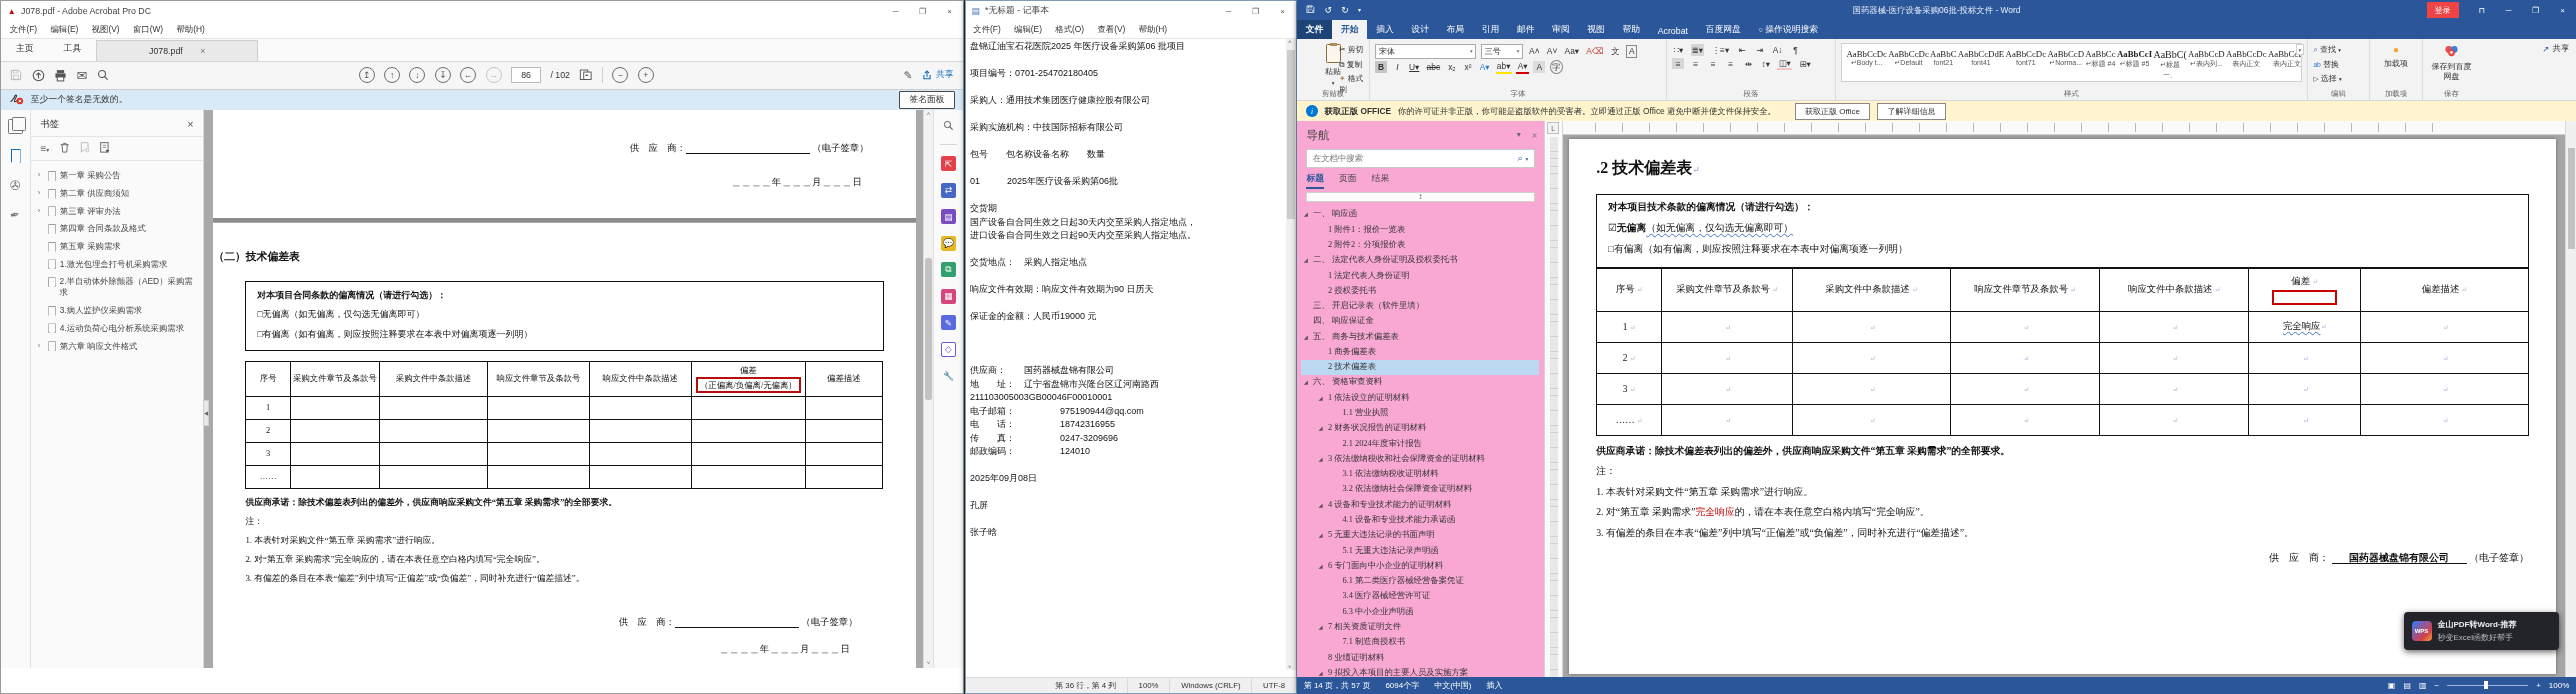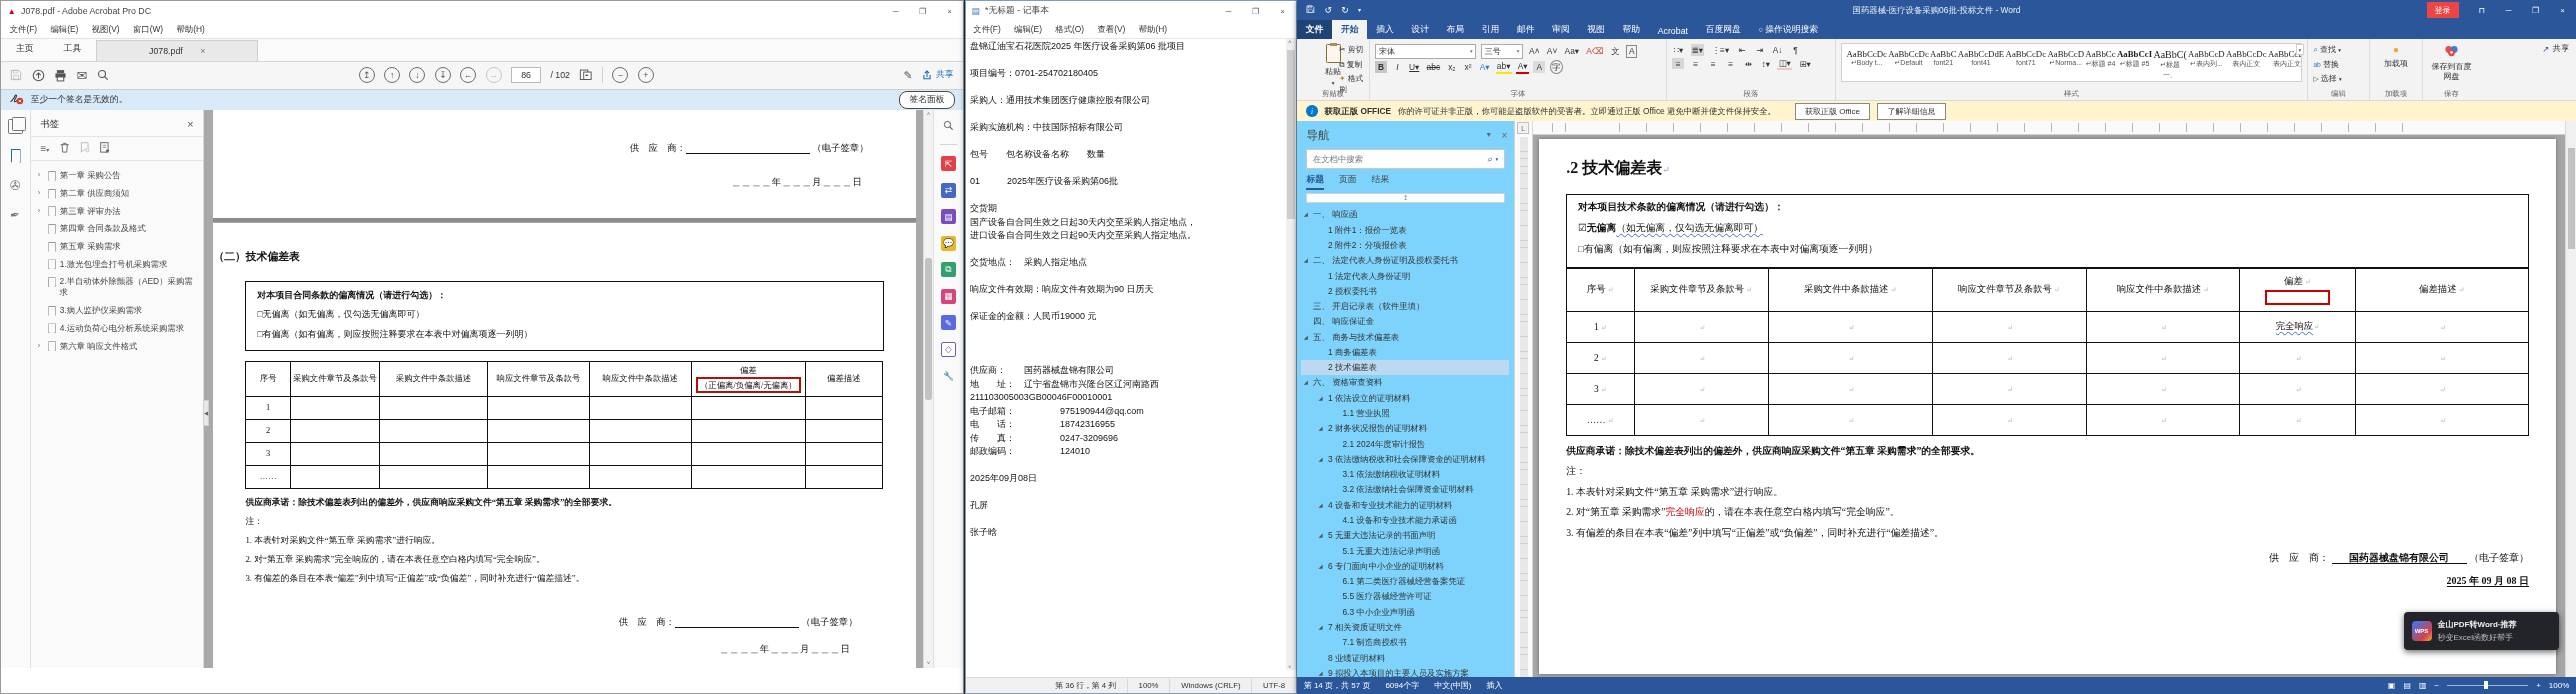--- a/index.html
+++ b/index.html
@@ -20,21 +20,21 @@
   .ac-menu { height:17.5px; border-bottom:0.7px solid #e3e3e3; padding-left:2.7px; background:#fff; display:flex; align-items:center; }
   .ac-tabs { height:23px; background:#fafafa; display:flex; align-items:flex-end; font-size:8.8px; color:#333; border-bottom:0.7px solid #d6d6d6; }
   .ac-tab { padding:5.4px 15px; }
   .ac-doctab { background:#e9e9e9; border:0.7px solid #cfcfcf; border-bottom:none; padding:4.7px 9.4px; display:flex; gap:17.5px; align-items:center; min-width:162px; justify-content:center; }
   .ac-tools { height:28px; background:#f6f6f6; border-bottom:0.7px solid #cfcfcf; display:flex; align-items:center; gap:9.4px; padding:0 9.4px; }
   .cir { width:16px; height:16px; border:1.1px solid #6e6e6e; border-radius:50%; display:flex; align-items:center; justify-content:center; font-size:8.8px; color:#555; }
   .cir.dis { opacity:.35; }
   .pagebox { width:30px; height:16px; border:0.7px solid #bbb; background:#fff; text-align:center; font-size:8.8px; color:#333; line-height:15px; }
   .sep-v { width:0.7px; height:16px; background:#d0d0d0; }
   .ac-banner { height:20px; background:#d8eaf8; display:flex; align-items:center; gap:6.7px; padding:0 8px; font-size:8.8px; color:#333; }
-  .sigpanel-btn { margin-left:auto; border:1px solid #4a4a4a; border-radius:8px; padding:2px 9.4px; background:#fdfdfd; font-size:8.8px; color:#333; }
+  .sigpanel-btn { margin-left:auto; border:1px solid #4a4a4a; border-radius:1px; padding:2px 9.4px; background:#fdfdfd; font-size:8.8px; color:#333; }
   .ac-body { display:flex; height:558px; }
   .ac-rail { width:30px; background:#fafafa; border-right:0.7px solid #e0e0e0; display:flex; flex-direction:column; align-items:center; padding-top:9.4px; gap:15px; }
   .railic { width:15px; height:15px; }
   .pages-ic { border:1.1px solid #777; border-radius:1.3px; position:relative; }
   .pages-ic::after { content:""; position:absolute; left:2.7px; top:-3.4px; width:12px; height:12px; border:1.1px solid #777; background:#fafafa; border-radius:1.3px; }
   .bm-shape { width:10px; height:14px; background:transparent; border:1.3px solid #8a8a8a; clip-path:polygon(0 0,100% 0,100% 100%,50% 72%,0 100%); }
   .bm-shape.on { border-color:#0f6cbd; }
   .clip-ic { font-size:13px; color:#777; }
   .pen-ic { font-size:12px; color:#777; transform:rotate(-10deg); }
   .ac-bmpanel { width:173px; background:#fafafa; border-right:0.7px solid #d9d9d9; position:relative; }
@@ -112,21 +112,21 @@
   .hl { border-bottom:2.7px solid #ffe400; }
   .fc { border-bottom:2.7px solid #d40000; }
   .stylebox { background:#fff; border:0.7px solid #d0d0d0; display:flex; gap:1.3px; padding:2.7px 4px; height:39px; overflow:hidden; }
   .styl { width:50px; text-align:center; font-size:7px; color:#555; padding-top:2.7px; }
   .styl .samp { font-family:"Liberation Serif",serif; font-size:8.8px; color:#222; white-space:nowrap; overflow:hidden; }
   .edit-col { display:flex; flex-direction:column; gap:3.4px; font-size:8px; color:#333; padding-top:1.3px; }
   .licbar { height:20px; background:#fff4ce; display:flex; align-items:center; gap:6.7px; padding:0 9.4px; font-size:8.4px; color:#323130; }
   .licbtn { border:0.7px solid #8a8886; background:#fff; padding:2px 9.4px; font-size:8px; }
   .ii { width:11.5px; height:11.5px; border-radius:50%; background:#0078d4; color:#fff; font-size:7.4px; display:flex; align-items:center; justify-content:center; font-family:"Liberation Serif",serif; font-style:italic; }
   .w-body { position:absolute; top:121px; bottom:17.5px; left:0; right:0; display:flex; }
-  .navpane { width:218px; background:#7dd3fc; border-right:0.7px solid #d4d4d4; padding:6.7px 0 0 9.4px; position:relative; }
+  .navpane { width:248px; background:#f9a8d4; border-right:0.7px solid #d4d4d4; padding:6.7px 0 0 9.4px; position:relative;font-family:Liberation Serif, serif; }
   .nav-head { display:flex; align-items:center; font-size:11.5px; color:#444; padding-right:6.7px; }
   .nav-head .sp { margin-left:auto; display:flex; gap:10.8px; color:#666; font-size:8px; }
   .nav-search { margin:6.7px 9.4px 5.4px 0; background:#fff; border:0.7px solid #c8c8c8; display:flex; align-items:center; padding:2.7px 5.4px; font-size:8.4px; color:#777; }
   .nav-tabs { display:flex; gap:15px; font-size:8.8px; color:#444; margin:4px 0 2.7px; }
   .nav-tab.on { color:#2b579a; font-weight:bold; border-bottom:2px solid #2b579a; padding-bottom:2px; }
   .nav-jump { border:0.7px solid #d0d0d0; background:#fcfcfc; text-align:center; color:#888; font-size:6.7px; margin-right:9.4px; }
   .nav-list { overflow:hidden; position:absolute; top:86px; bottom:0; left:4px; right:5.4px; font-size:8.4px; color:#333; }
   .nitem { display:flex; align-items:flex-start; padding:2.4px 2.7px; line-height:1.25; }
   .nitem .ar { width:9.4px; font-size:5.4px; color:#555; padding-top:2px; }
   .nitem.l2 { padding-left:17.5px; }
@@ -851,21 +851,21 @@
           <div class="nitem l2">
               <span class="ar">◢</span>
               <span>6 专门面向中小企业的证明材料</span>
             </div>
           <div class="nitem l3">
               <span class="ar"></span>
               <span>6.1 第二类医疗器械经营备案凭证</span>
             </div>
           <div class="nitem l3">
               <span class="ar"></span>
-              <span>5.5 医疗器械经营许可证</span>
+              <span>3.4 医疗器械经营许可证</span>
             </div>
           <div class="nitem l3">
               <span class="ar"></span>
               <span>6.3 中小企业声明函</span>
             </div>
           <div class="nitem l2">
               <span class="ar">◢</span>
               <span>7 相关资质证明文件</span>
             </div>
           <div class="nitem l3">
@@ -954,21 +954,20 @@
             <p>注：</p>
             <p>1. 本表针对采购文件“第五章 采购需求”进行响应。</p>
             <p><span>2. 对“第五章 采购需求”</span><span class="red">完全响应</span><span>的，请在本表任意空白格内填写“完全响应”。</span></p>
             <p>3. 有偏差的条目在本表“偏差”列中填写“正偏差”或“负偏差”，同时补充进行“偏差描述”。</p>
           </div>
           <div class="w-sign">
             <span>供　应　商：</span>
             <span class="comp">国药器械盘锦有限公司</span>
             <span>（电子签章）</span>
           </div>
-          <div class="w-date"><span>2025 年 09 月 08 日</span></div>
         </div>
         <div class="w-scroll">
           <span class="th"></span>
         </div>
         <div class="toast">
           <span class="wpsbadge">WPS</span>
           <span class="tx">
             <div class="t1">金山PDF转Word·推荐</div>
             <div class="t2">秒变Excel函数好帮手</div>
           </span>

